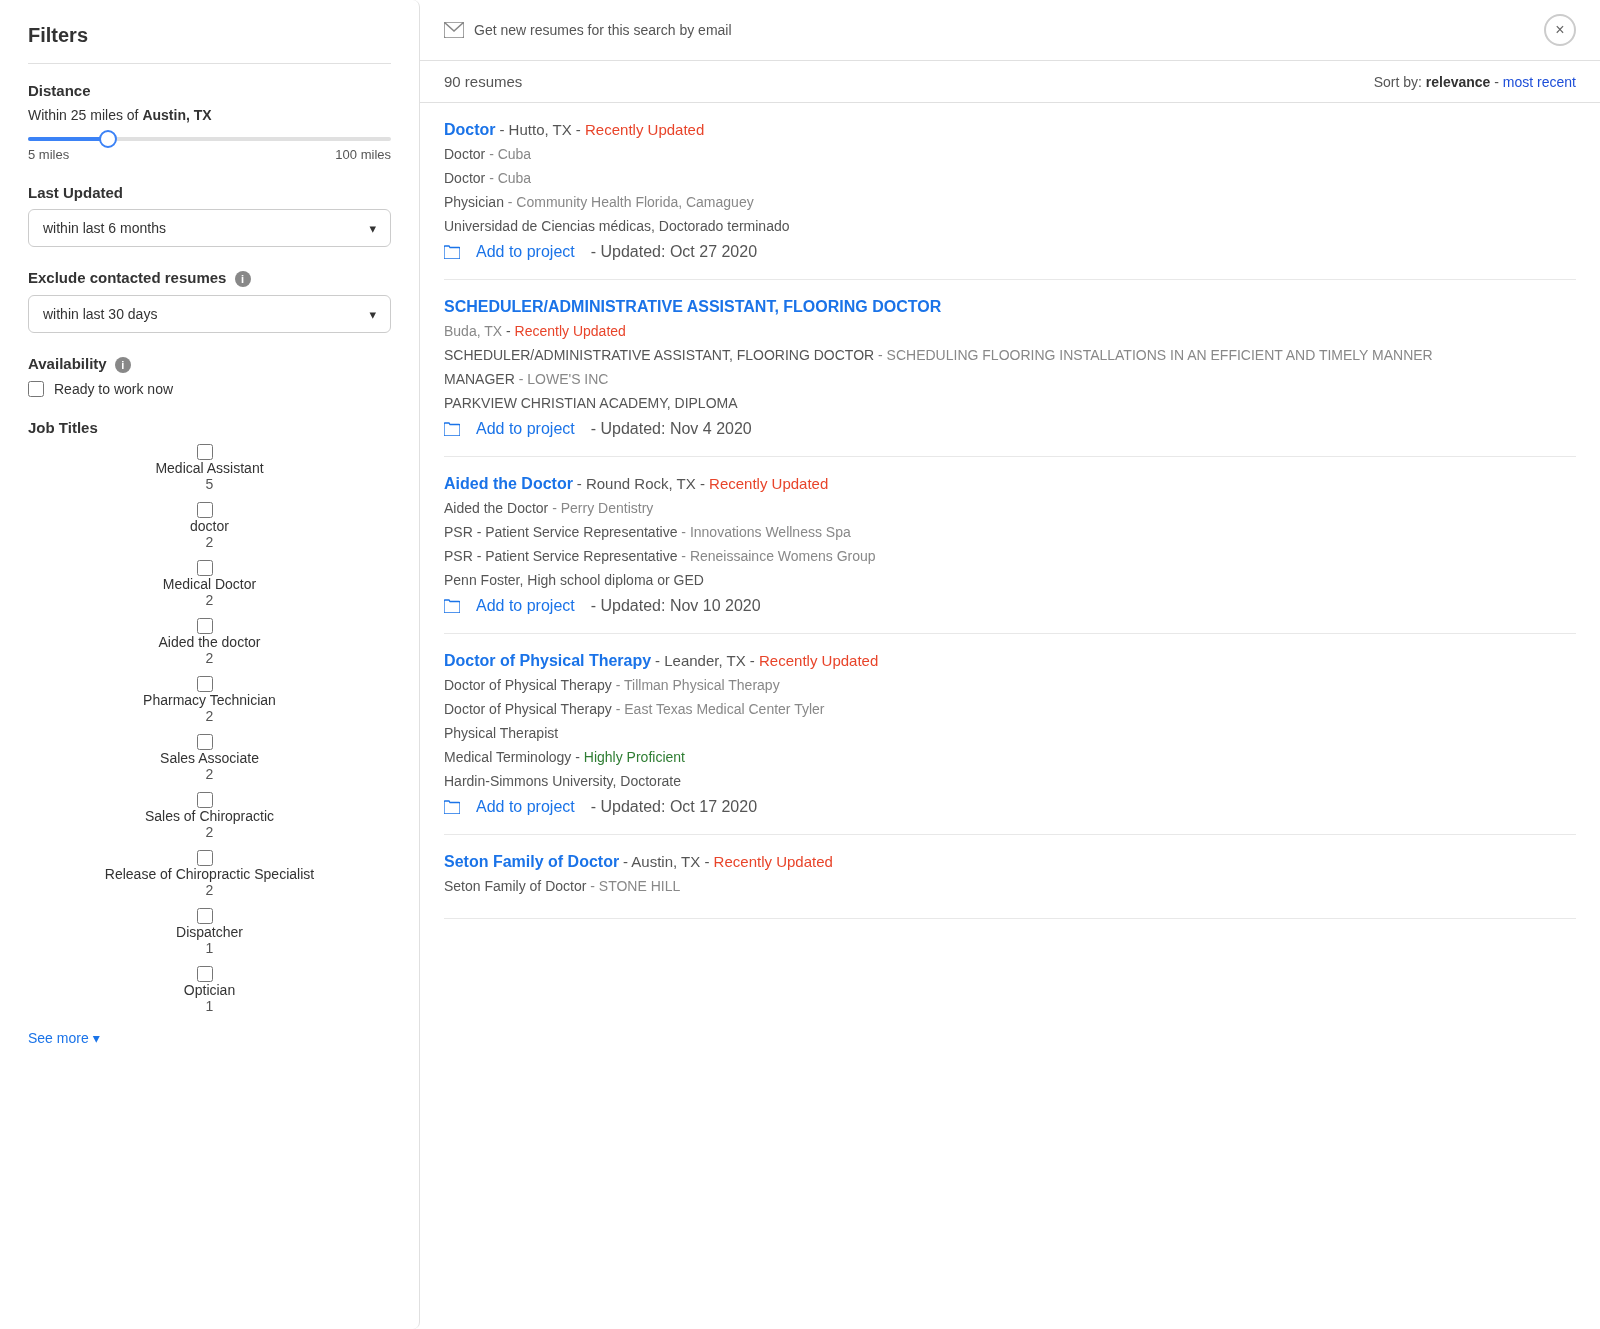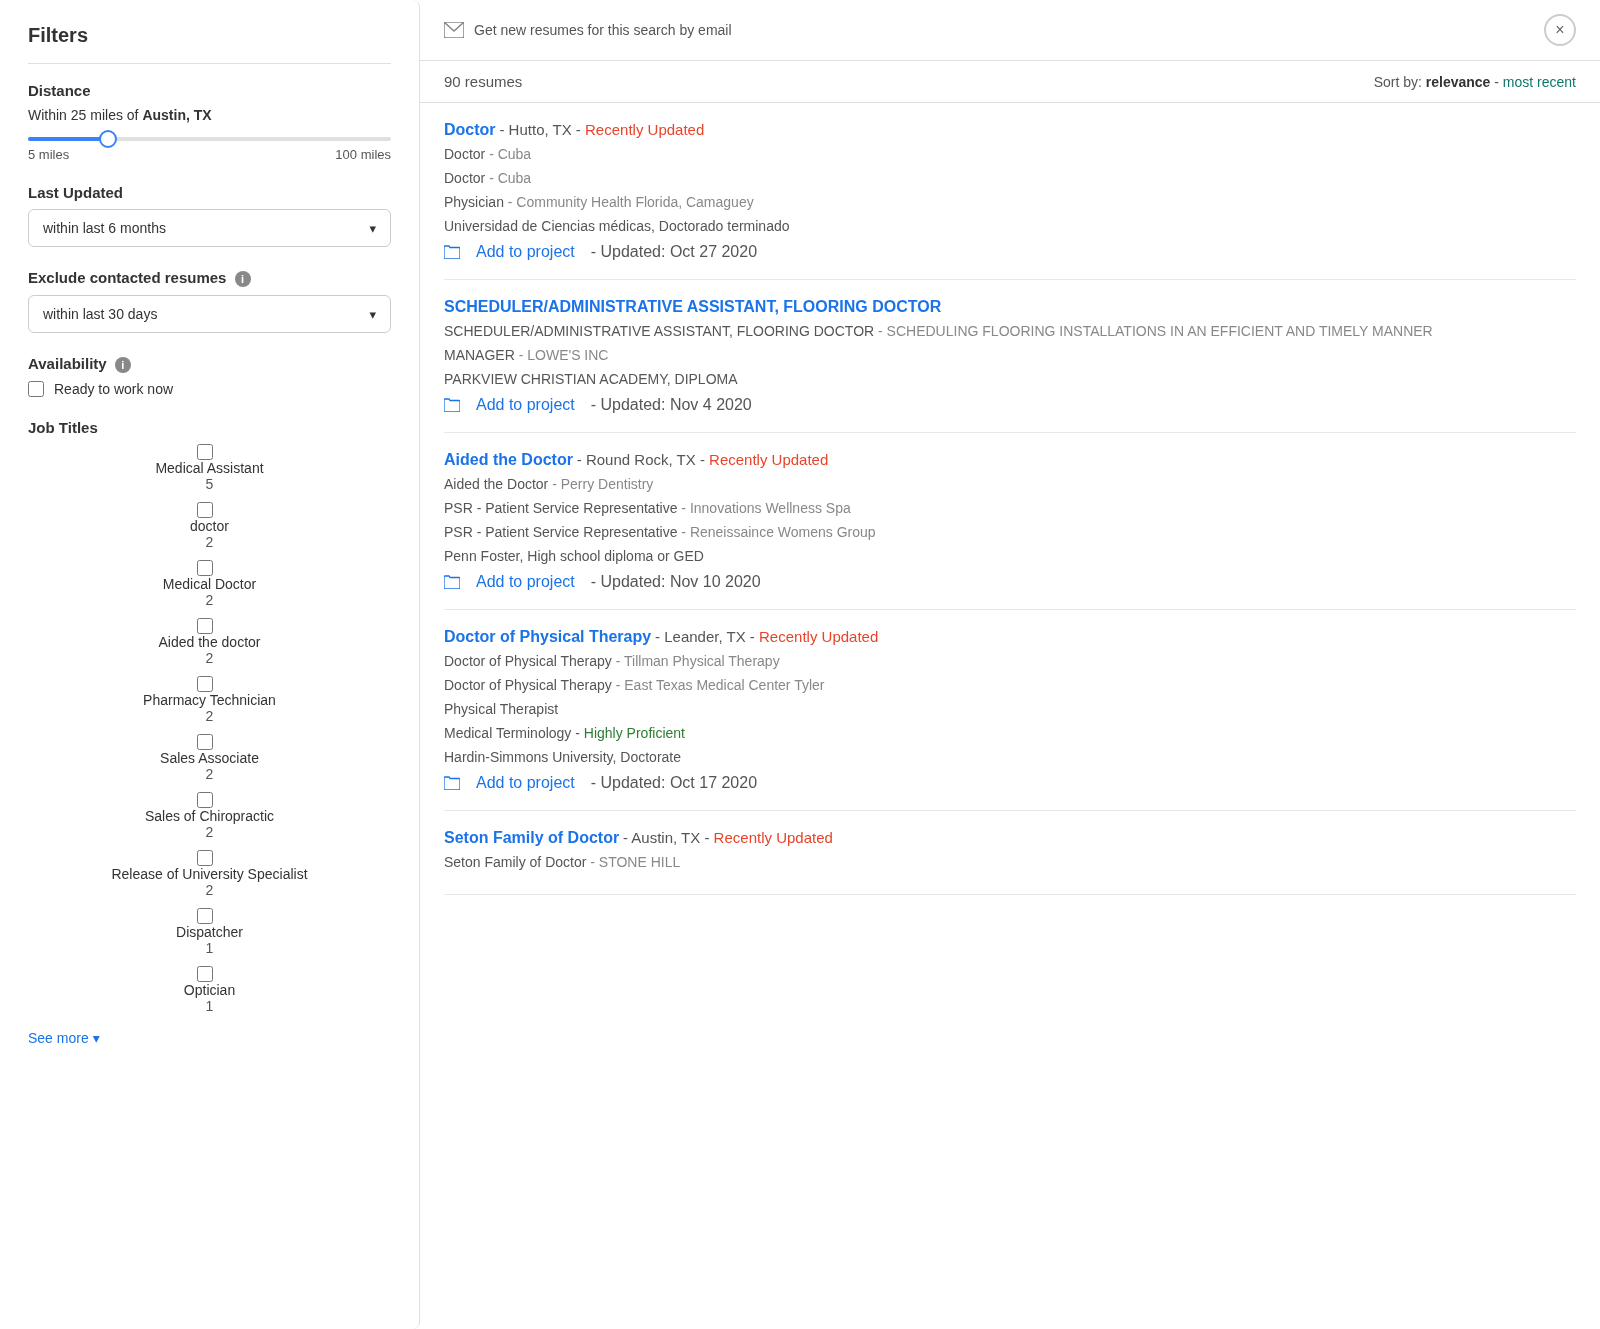--- a/index.html
+++ b/index.html
@@ -185,21 +185,21 @@
     .results-bar {
       display: flex;
       align-items: flex-end;
       justify-content: space-between;
       padding: 12px 24px;
       border-bottom: 1px solid #e0e0e0;
     }
     .results-count { font-size: 15px; color: #555; }
     .sort-bar { font-size: 14px; color: #555; }
     .sort-bar .sort-label { font-weight: bold; color: #333; }
-    .sort-bar .sort-link { color: #0f766e; cursor: pointer; }
+    .sort-bar .sort-link { color: #1d4ed8; cursor: pointer; }
 
     .results-list {
       flex: 1;
       overflow-y: auto;
       padding: 0 24px;
     }
 
     .resume-card {
       border-bottom: 1px solid #e8e8e8;
       padding: 18px 0;
@@ -326,21 +326,21 @@
       <span class="job-title-name">Sales Associate</span>
       <span class="job-title-count">2</span>
     </div>
         <div class="job-title-row">
       <input type="checkbox" style="">
       <span class="job-title-name">Sales of Chiropractic</span>
       <span class="job-title-count">2</span>
     </div>
         <div class="job-title-row">
       <input type="checkbox" style="">
-      <span class="job-title-name">Release of University Specialist</span>
+      <span class="job-title-name">Release of Chiropractic Specialist</span>
       <span class="job-title-count">2</span>
     </div>
         <div class="job-title-row">
       <input type="checkbox" style="">
       <span class="job-title-name">Dispatcher</span>
       <span class="job-title-count">1</span>
     </div>
         <div class="job-title-row">
       <input type="checkbox" style="">
       <span class="job-title-name">Optician</span>
@@ -394,20 +394,24 @@
             <svg width="16" height="14" viewBox="0 0 16 14">
               <path d="M0 2 Q0 1 1 1 L5 1 L6 2.5 L15 2.5 Q16 2.5 16 3.5 L16 13 Q16 14 15 14 L1 14 Q0 14 0 13 Z" fill="none" stroke="#1a73e8" stroke-width="1.3"></path>
             </svg>
           </span>
           <span>Add to project</span>
           <span class="updated-text">- Updated: Oct 27 2020</span>
         </div>
       </div>
       <div class="resume-card">
         <div class="resume-title-row"><span class="resume-title bold-title">SCHEDULER/ADMINISTRATIVE ASSISTANT, FLOORING DOCTOR</span></div>
+        <div class="resume-detail">
+        <span style="color:#888">Buda, TX</span>
+         - <span class="recently-updated">Recently Updated</span>
+      </div>
         <div class="resume-detail">SCHEDULER/ADMINISTRATIVE ASSISTANT, FLOORING DOCTOR <span class="company">- SCHEDULING FLOORING INSTALLATIONS IN AN EFFICIENT AND TIMELY MANNER</span></div>
         <div class="resume-detail">MANAGER <span class="company">- LOWE'S INC</span></div>
         <div class="resume-detail">PARKVIEW CHRISTIAN ACADEMY, DIPLOMA</div>
         <div class="add-to-project">
           <span style="display:inline-flex;align-items:center;">
             <svg width="16" height="14" viewBox="0 0 16 14">
               <path d="M0 2 Q0 1 1 1 L5 1 L6 2.5 L15 2.5 Q16 2.5 16 3.5 L16 13 Q16 14 15 14 L1 14 Q0 14 0 13 Z" fill="none" stroke="#1a73e8" stroke-width="1.3"></path>
             </svg>
           </span>
           <span>Add to project</span>

